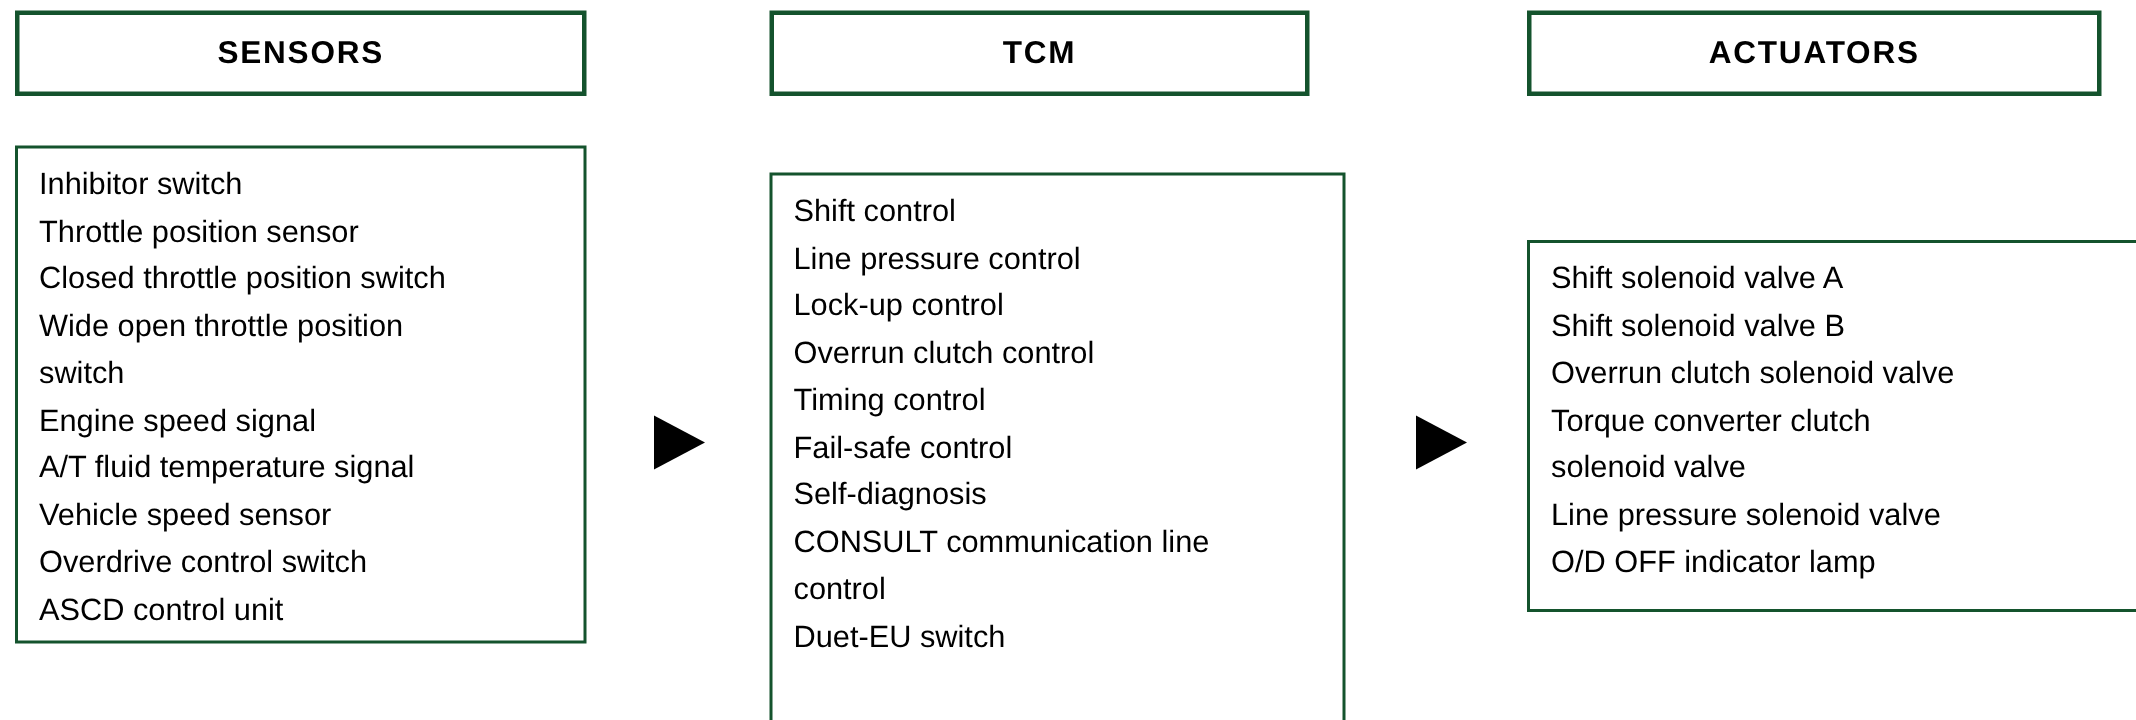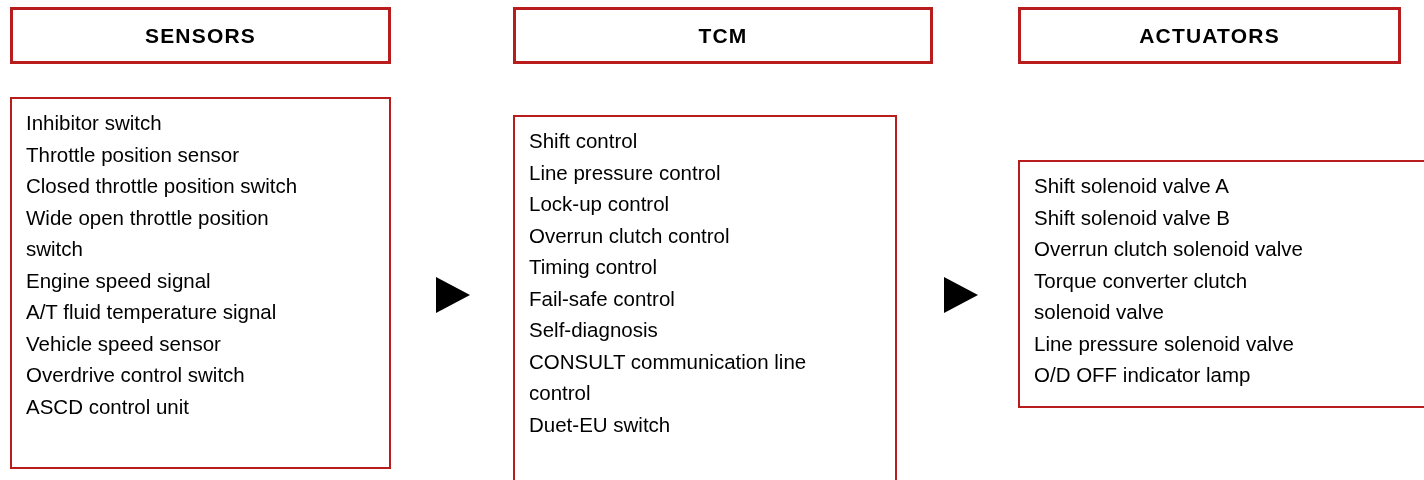--- a/index.html
+++ b/index.html
@@ -14,21 +14,21 @@
   #canvas {
     position: relative;
     width: 1424px;
     height: 480px;
     background: #ffffff;
     overflow: hidden;
   }
   .box {
     position: absolute;
     box-sizing: border-box;
-    border: 3px solid #b91c1c;
+    border: 3px solid #14532d;
     background: #ffffff;
   }
   .header-box {
     display: flex;
     align-items: center;
     justify-content: center;
   }
   .header-label {
     font-size: 21px;
     font-weight: 700;
@@ -47,24 +47,24 @@
   }
   .list-item {
     font-size: 20.5px;
     line-height: 31.5px;
     color: #000000;
     white-space: nowrap;
   }
 
   
   #sensors-header   { left: 10px;  top: 7px;   width: 381px; height: 57px; }
-  #sensors-list-box { left: 10px;  top: 97px;  width: 381px; height: 372px; text-decoration: underline; }
+  #sensors-list-box { left: 10px;  top: 97px;  width: 381px; height: 332px; text-decoration: underline; }
 
   
-  #tcm-header       { left: 513px; top: 7px;   width: 420px; height: 57px; }
+  #tcm-header       { left: 513px; top: 7px;   width: 360px; height: 57px; }
   #tcm-list-box     { left: 513px; top: 115px; width: 384px; height: 401px; }
 
   
   #actuators-header   { left: 1018px; top: 7px;   width: 383px; height: 57px; }
   #actuators-list-box { left: 1018px; top: 160px; width: 435px; height: 248px; }
 
   
   .arrow {
     position: absolute;
     width: 0;

